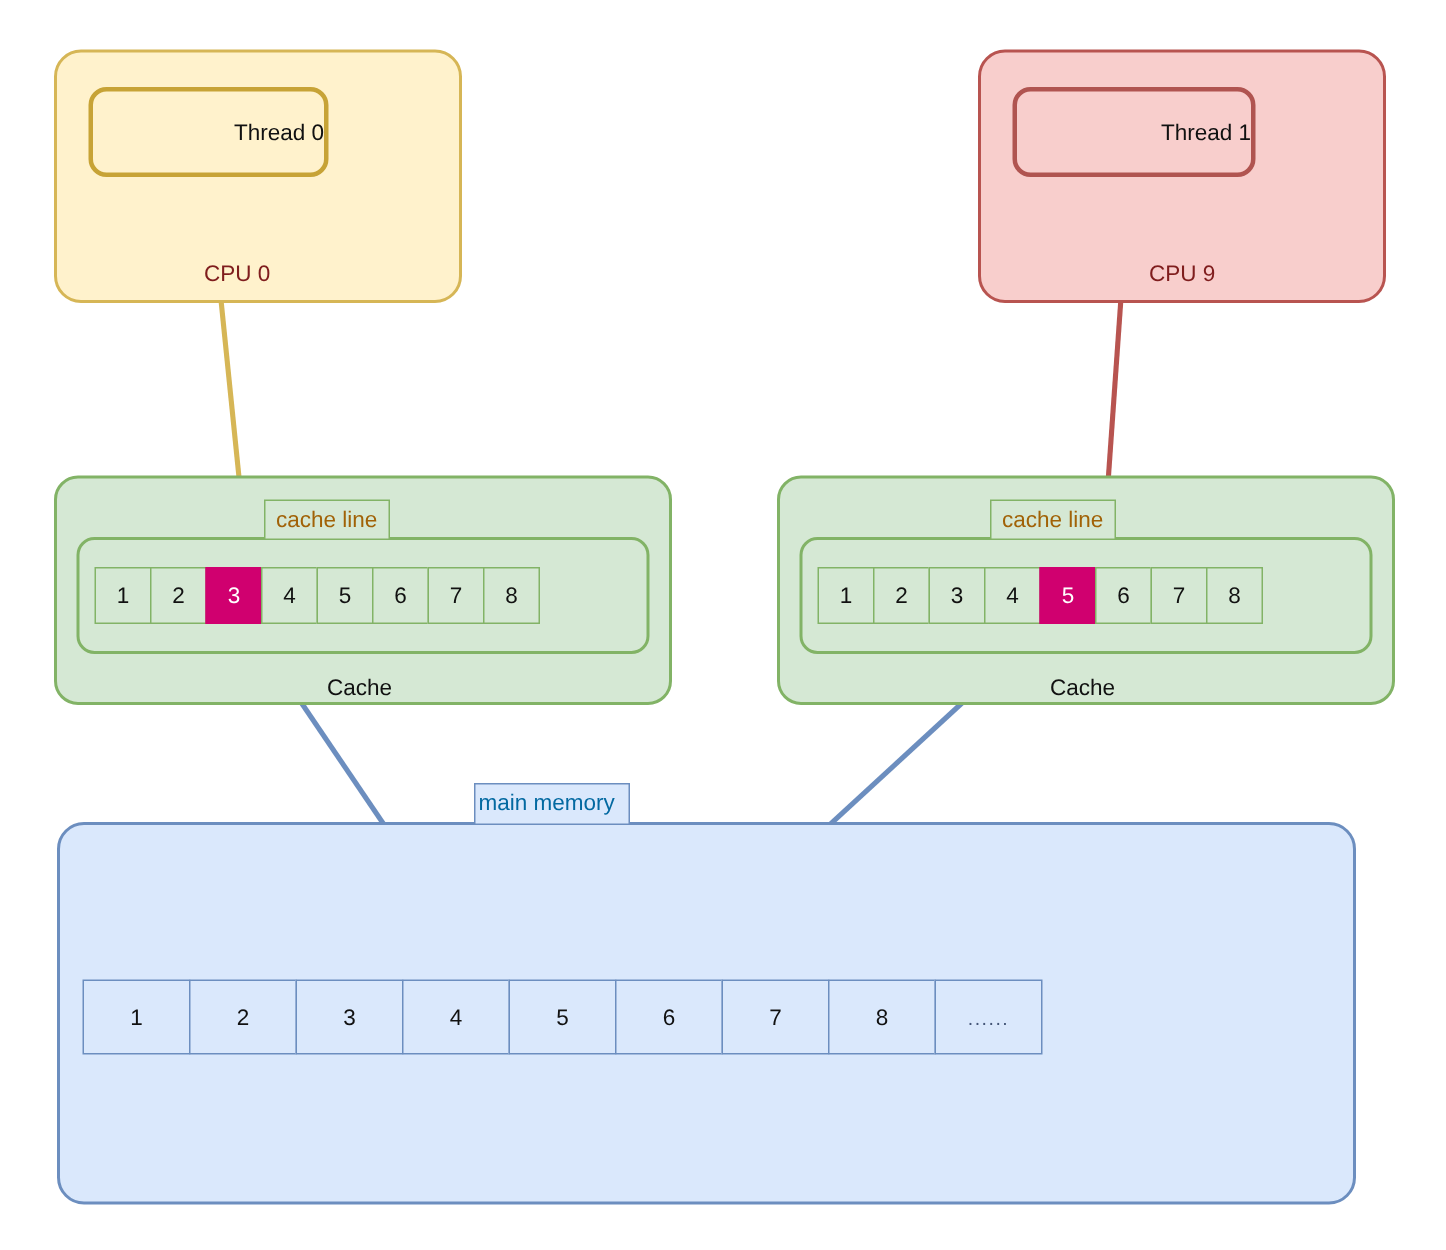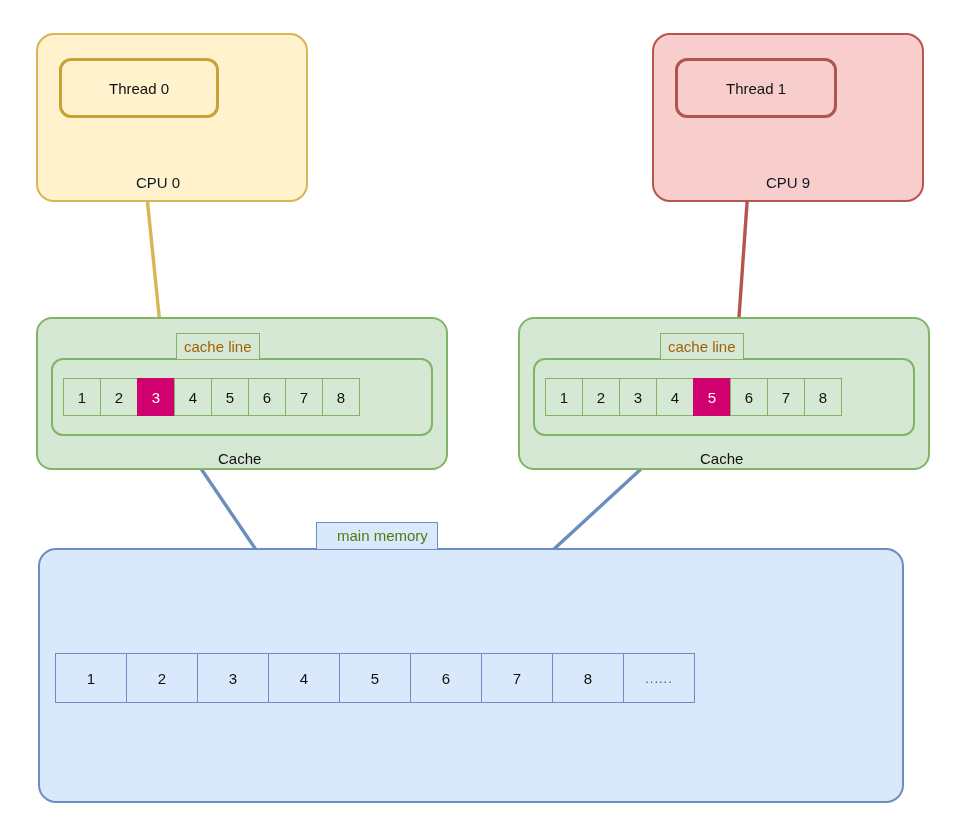--- a/index.html
+++ b/index.html
@@ -46,38 +46,38 @@
     border-color: #B85450;
   }
   .thread-box {
     position: absolute;
     box-sizing: border-box;
     border-radius: 12px;
     border-width: 3px;
     border-style: solid;
     display: flex;
     align-items: center;
-    justify-content: center;
+    justify-content: flex-end;
     font-size: 15px;
     color: #111111;
   }
   .thread0 {
     left: 59px; top: 58px; width: 160px; height: 60px;
     background: #FFF2CC;
     border-color: #C7A336;
   }
   .thread1 {
     left: 675px; top: 58px; width: 162px; height: 60px;
     background: #F8CECC;
     border-color: #B05450;
   }
   .cpu-label {
     position: absolute;
     font-size: 15px;
-    color: #0f172a;
+    color: #7f1d1d;
     white-space: nowrap;
   }
   .cpu0-label { left: 136px; top: 174px; }
   .cpu1-label { left: 766px; top: 174px; }
 
   
   .cache-outer {
     border-radius: 16px;
     border: 2px solid #82B366;
     background: #D5E8D4;
@@ -152,22 +152,22 @@
     border: 2px solid #6C8EBF;
     background: #DAE8FC;
   }
   .mem-label {
     position: absolute;
     box-sizing: border-box;
     left: 316px; top: 522px;
     border: 1px solid #6C8EBF;
     background: #DAE8FC;
     font-size: 15px;
-    color: #4d7c0f;
-    padding: 2px 9px 3px 20px;
+    color: #0369a1;
+    padding: 2px 9px 3px 2px;
     white-space: nowrap;
     line-height: 21px;
   }
   .mem-cells {
     position: absolute;
     left: 55px; top: 653px;
     display: flex;
     box-sizing: border-box;
   }
   .mem-cell {

